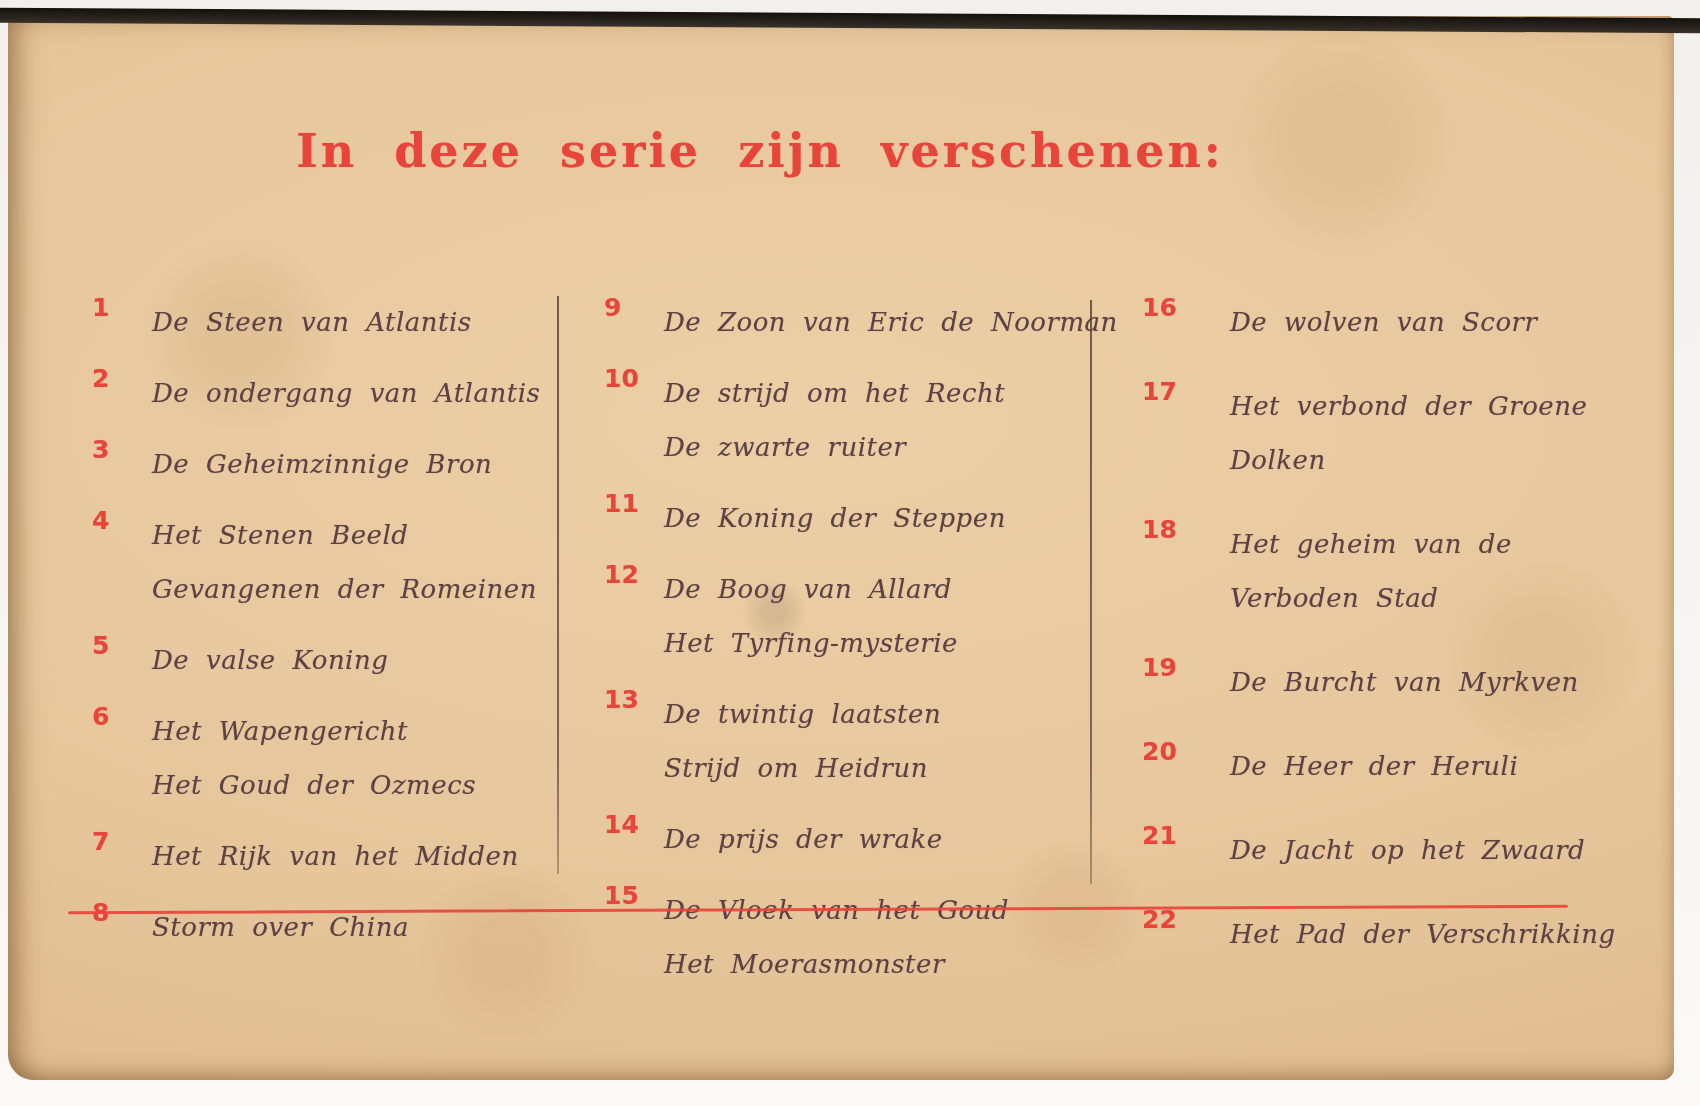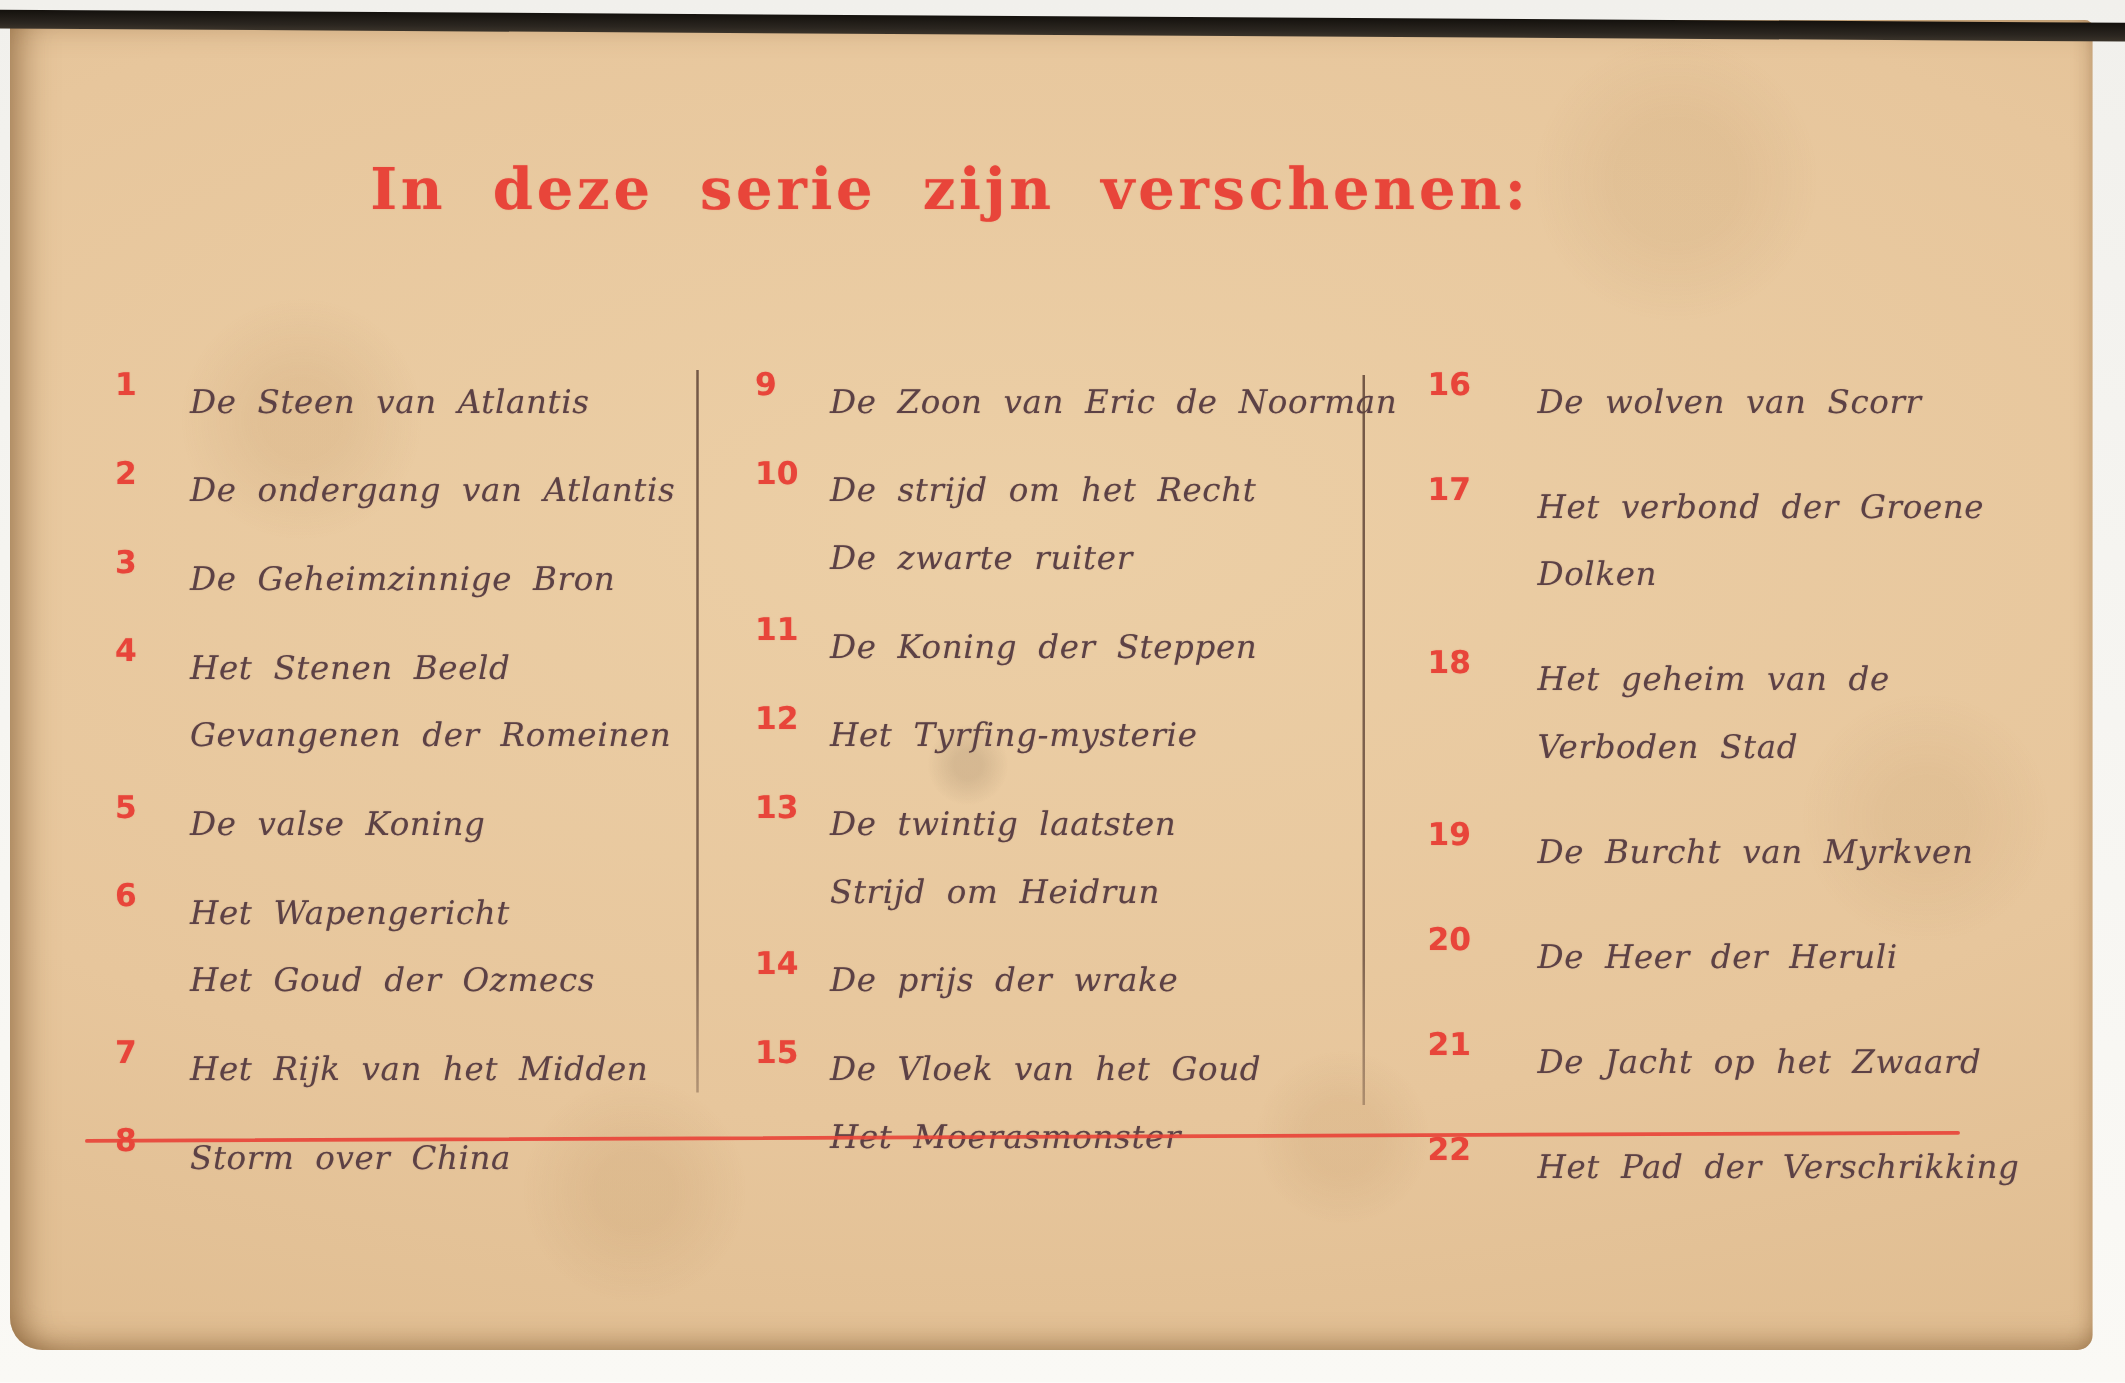--- a/index.html
+++ b/index.html
@@ -155,20 +155,21 @@
         </div>
         <div class="entry">
           <span class="num">11</span>
           <span class="lines">
             <span class="line">De Koning der Steppen</span>
           </span>
         </div>
         <div class="entry">
           <span class="num">12</span>
           <span class="lines">
+            <span class="line">De Boog van Allard</span>
             <span class="line">Het Tyrfing-mysterie</span>
           </span>
         </div>
         <div class="entry">
           <span class="num">13</span>
           <span class="lines">
             <span class="line">De twintig laatsten</span>
             <span class="line">Strijd om Heidrun</span>
           </span>
         </div>

